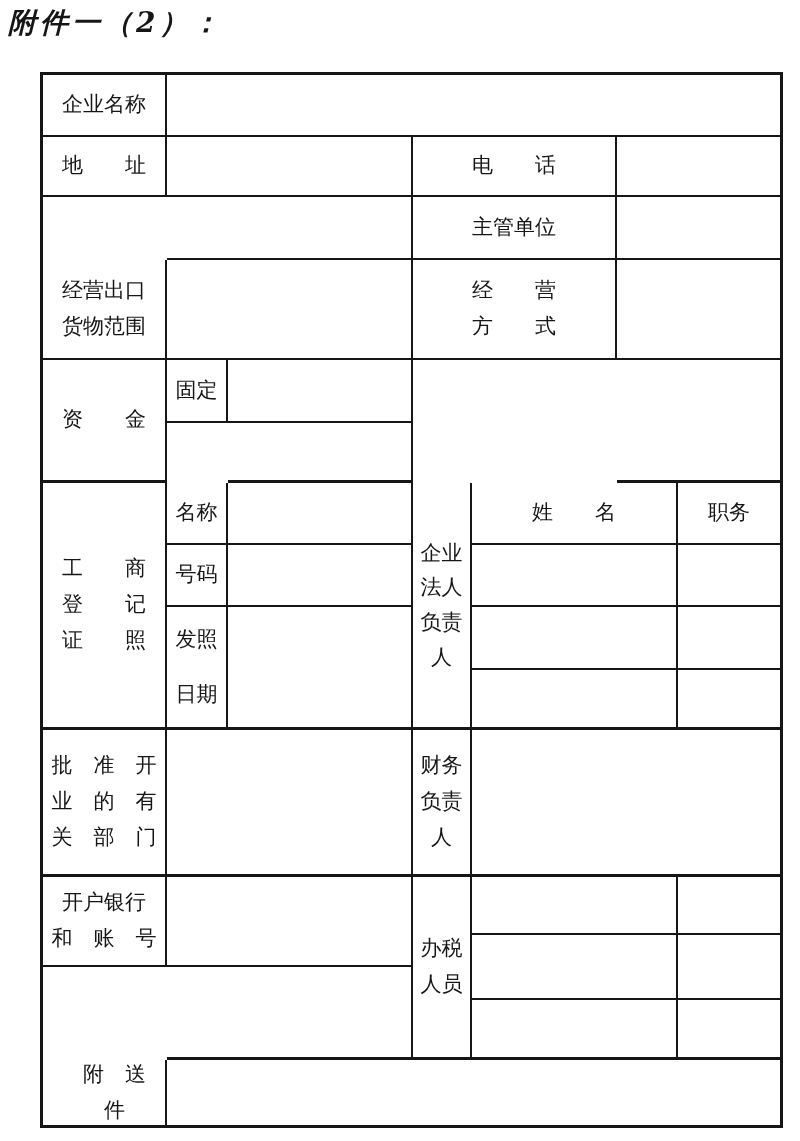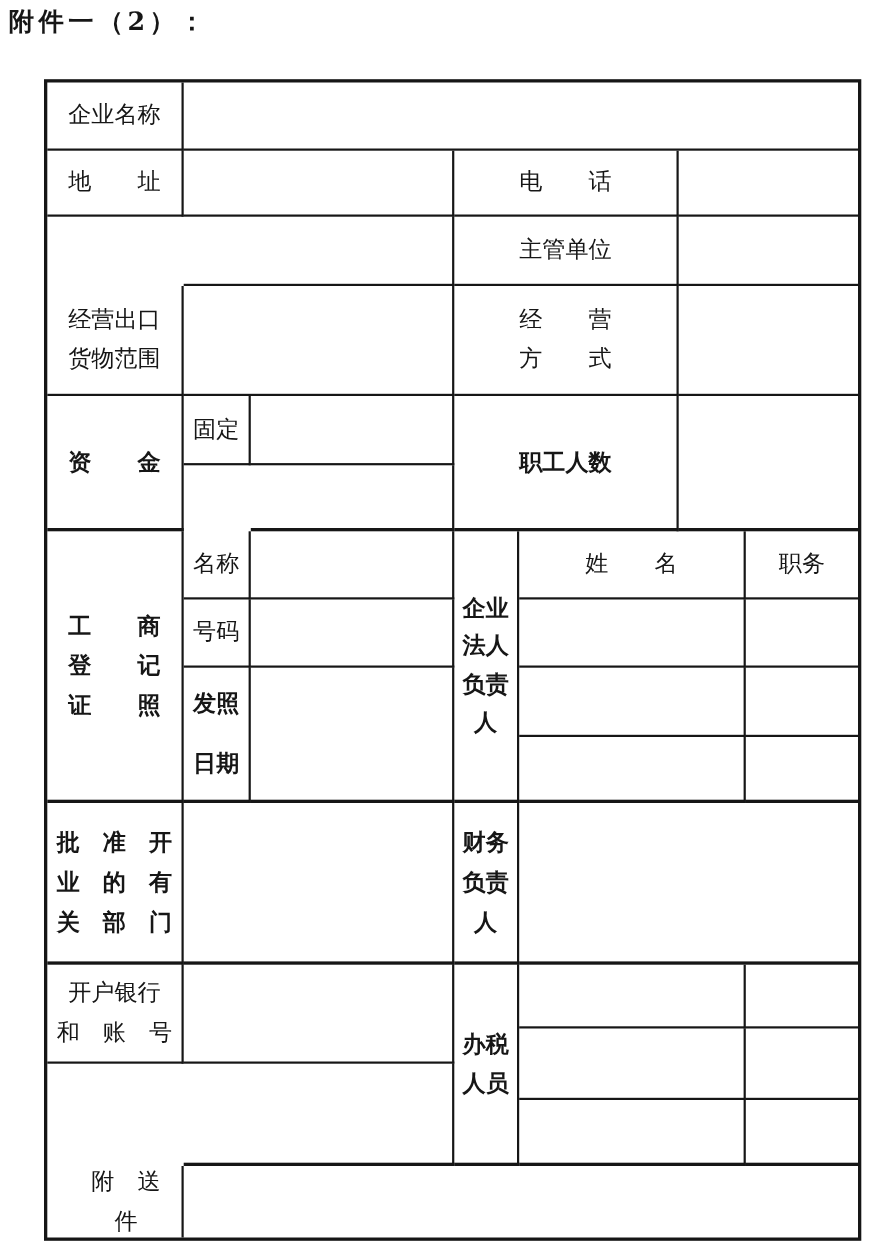--- a/index.html
+++ b/index.html
@@ -12,24 +12,25 @@
     width: 800px;
     height: 1141px;
     font-family: "DejaVu Serif", "Liberation Serif", serif;
     color: #161616;
     overflow: hidden;
   }
   .doc-title {
     position: absolute;
     left: 8px;
     top: 4px;
-    font-size: 23px;
+    font-size: 28px;
     font-weight: bold;
     letter-spacing: 4px;
     white-space: pre;
+    font-style: italic;
   }
   .form-table {
     position: absolute;
     left: 40px;
     top: 72px;
     width: 737px;
     height: 1050px;
     border: 3px solid #161616;
     display: grid;
     grid-template-columns: 124px 61px 185px 59px 145px 61px 102px;
@@ -45,21 +46,21 @@
     justify-content: center;
     text-align: center;
     font-size: 21px;
     line-height: 1.7;
     white-space: pre-line;
     padding: 1px;
     overflow: hidden;
   }
   .lr { border-right: none; }   
   .lb { border-bottom: none; padding-left: 22px; }  
-  .tb { border-bottom-width: 3px; font-weight: bold; } 
+  .tb { border-bottom-width: 3px; } 
   .lh16 { line-height: 1.65; }
   .spread { line-height: 2.6; }
 </style>
 </head>
 <body>
 
 <div class="doc-title">附件一（2）：</div>
 
 <div class="form-table">
 
@@ -79,21 +80,20 @@
 货物范围</div>
   <div class="c" style="grid-area:4/2/5/4"></div>
   <div class="c" style="grid-area:4/4/5/6">经　　营
 方　　式</div>
   <div class="c lr" style="grid-area:4/6/5/8"></div>
 
   <div class="c tb" style="grid-area:5/1/7/2">资　　金</div>
   <div class="c" style="grid-area:5/2/6/3">固定</div>
   <div class="c" style="grid-area:5/3/6/4"></div>
   <div class="c tb" style="grid-area:6/3/7/4"></div>
-  <div class="c tb" style="grid-area:5/4/7/6">职工人数</div>
   <div class="c lr tb" style="grid-area:5/6/7/8"></div>
 
   <div class="c tb" style="grid-area:7/1/11/2">工　　商
 登　　记
 证　　照</div>
   <div class="c" style="grid-area:7/2/8/3">名称</div>
   <div class="c" style="grid-area:7/3/8/4"></div>
   <div class="c" style="grid-area:8/2/9/3">号码</div>
   <div class="c" style="grid-area:8/3/9/4"></div>
   <div class="c tb spread" style="grid-area:9/2/11/3">发照

